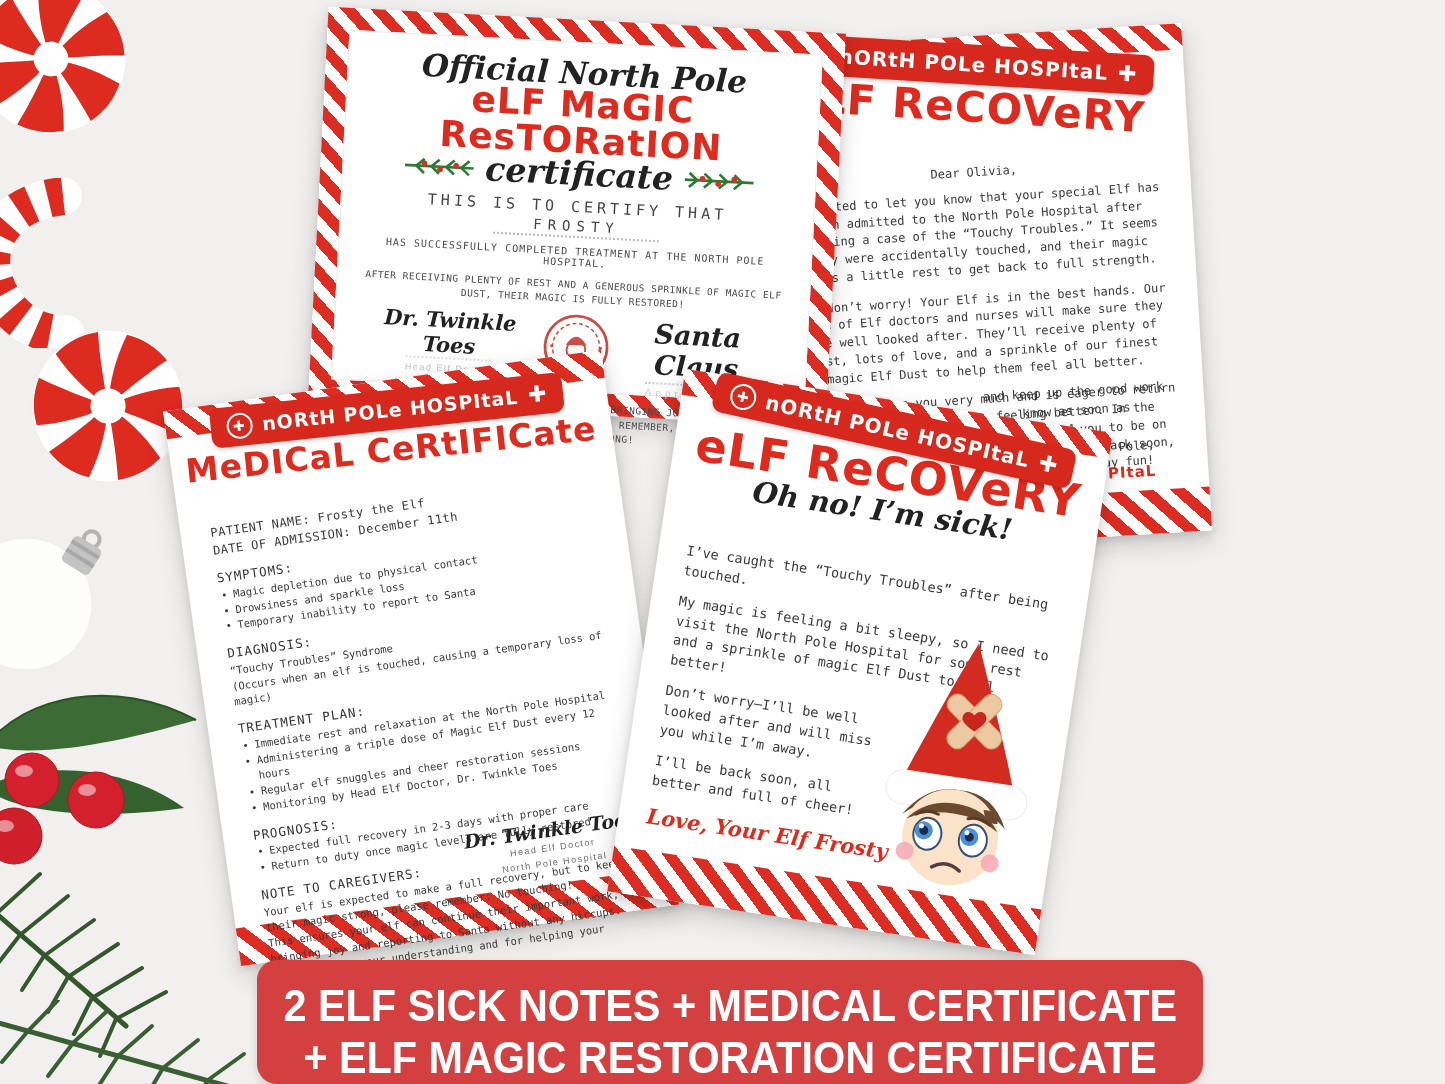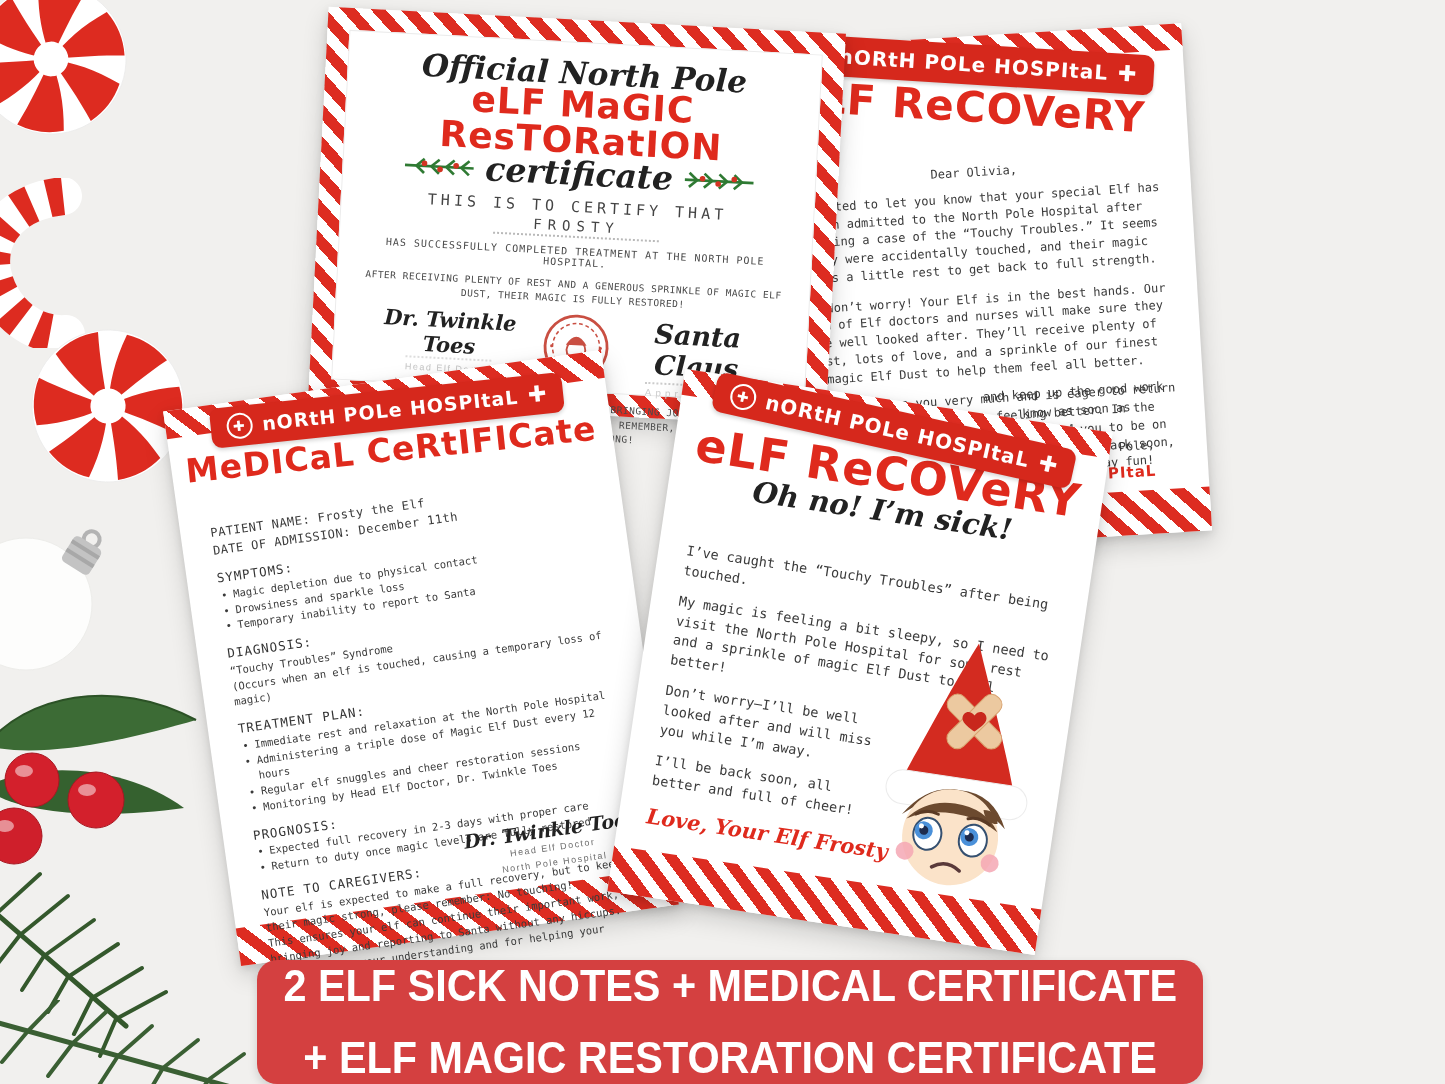--- a/index.html
+++ b/index.html
@@ -93,21 +93,21 @@
   .le-p4{width:58%;}
   .le-close{font-family:"DejaVu Serif", serif; font-style:italic; font-weight:bold;
     color:#df2a1d; font-size:21px; margin-top:10px;}
   .le-elf{position:absolute; right:12px; bottom:54px; width:178px; height:252px;}
 
   
   .tagline{position:absolute; left:257px; top:912px; width:946px; text-align:center; z-index:40;
     font-size:33px; font-weight:bold; letter-spacing:1px; color:#c6191b;}
   .banner{position:absolute; left:257px; top:960px; width:946px; height:124px; z-index:50;
     background:#d44040; border-radius:20px; display:flex; flex-direction:column;
-    align-items:center; justify-content:space-between; box-shadow:0 4px 10px rgba(0,0,0,.15);}
+    align-items:center; justify-content:flex-end; box-shadow:0 4px 10px rgba(0,0,0,.15);}
   .banner-line{color:#fff; font-weight:bold; font-size:44px; line-height:1.18;
     letter-spacing:0px; transform:scaleX(.94); white-space:nowrap;}
 
   
   .deco{position:absolute; z-index:1;}
 </style>
 </head>
 <body>
 
 <div class="canvas">

